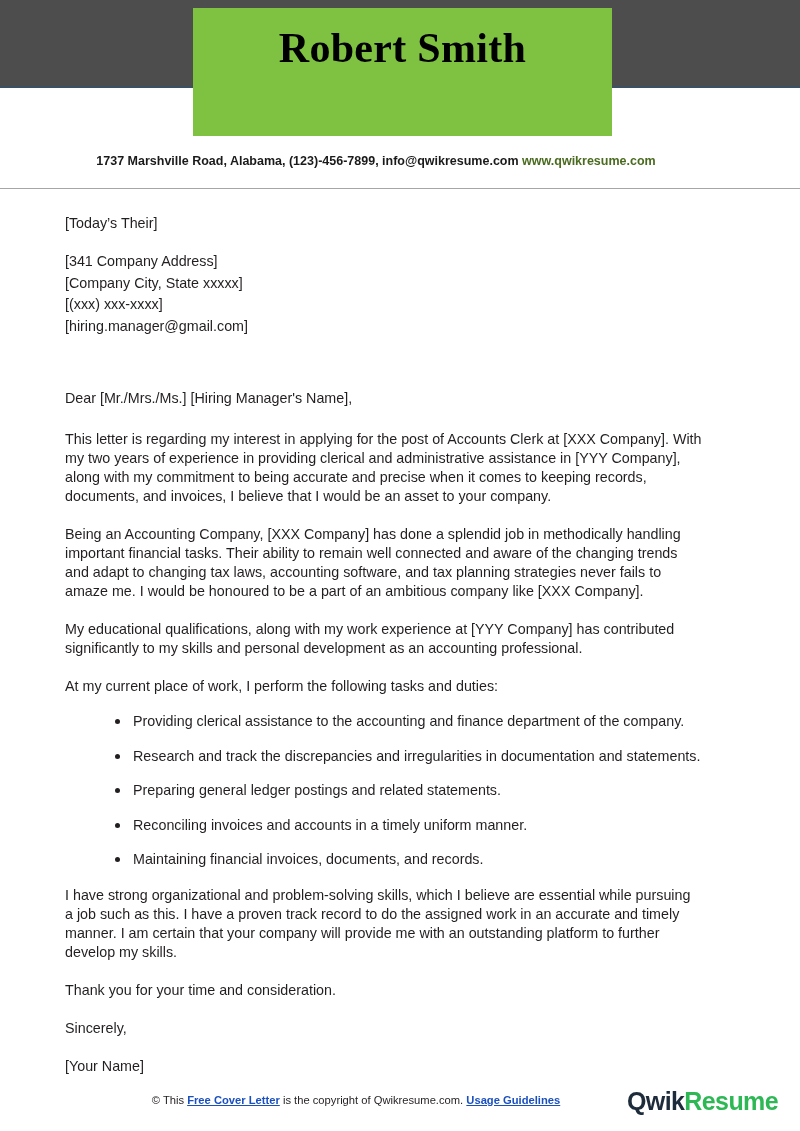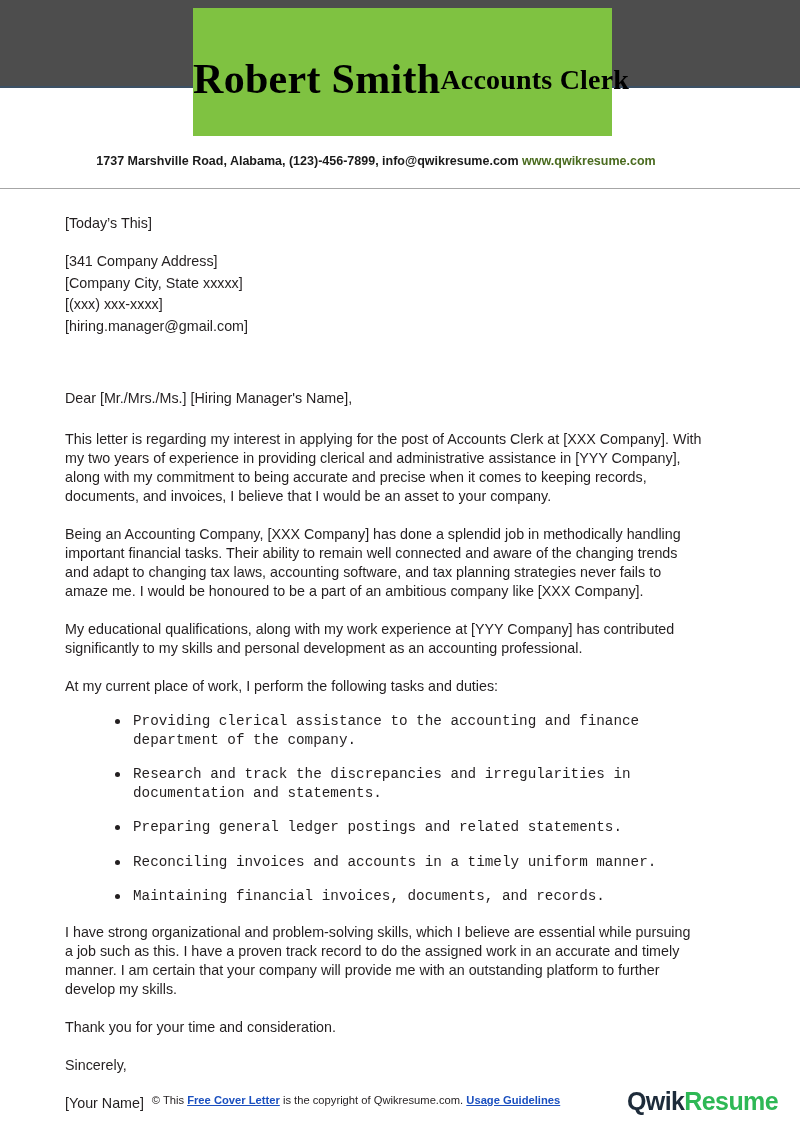--- a/index.html
+++ b/index.html
@@ -28,21 +28,21 @@
   }
   .name-box {
     position: absolute;
     top: 8px;
     left: 193px;
     width: 419px;
     height: 128px;
     background: #7fc241;
     box-sizing: border-box;
     display: flex;
-    flex-direction: row;
+    flex-direction: column;
     align-items: center;
     justify-content: flex-start;
     padding-top: 14px;
   }
   .name-line {
     font-family: "Liberation Serif", serif;
     font-weight: bold;
     font-size: 42px;
     line-height: 52px;
     color: #000000;
@@ -119,21 +119,20 @@
   ul.duties {
     margin: 0 0 17px 0;
     padding: 0 0 0 50px;
     list-style: none;
   }
   ul.duties li {
     position: relative;
     margin: 16px 0 0 0;
     padding-left: 18px;
     line-height: 18.5px;
-    font-family: Liberation Mono, monospace;
   }
   ul.duties li::before {
     content: "";
     position: absolute;
     left: 0;
     top: 7px;
     width: 5px;
     height: 5px;
     border-radius: 50%;
     background: #231f20;
@@ -184,31 +183,30 @@
   .logo .qwik { color: #1d2b3a; }
   .logo .resume { color: #2eb855; }
 </style>
 </head>
 <body>
 
 <div class="header-band"></div>
 
 <div class="name-box">
   <div class="name-line">Robert Smith</div>
-  <div class="title-line">Accounts Clerk</div>
 </div>
 
 <div class="contact-row">
   <span>1737 Marshville Road, Alabama, (123)-456-7899, info@qwikresume.com</span><span>&nbsp;</span><span class="site">www.qwikresume.com</span>
 </div>
 <div class="header-rule"></div>
 
 <div class="letter">
 
-  <p class="block-date">[Today’s This]</p>
+  <p class="block-date">[Today’s Their]</p>
 
   <div class="addr-block">
     <p class="addr-line">[341 Company Address]</p>
     <p class="addr-line">[Company City, State xxxxx]</p>
     <p class="addr-line">[(xxx) xxx-xxxx]</p>
     <p class="addr-line">[hiring.manager@gmail.com]</p>
   </div>
 
   <p class="salutation">Dear [Mr./Mrs./Ms.] [Hiring Manager's Name],</p>
 

